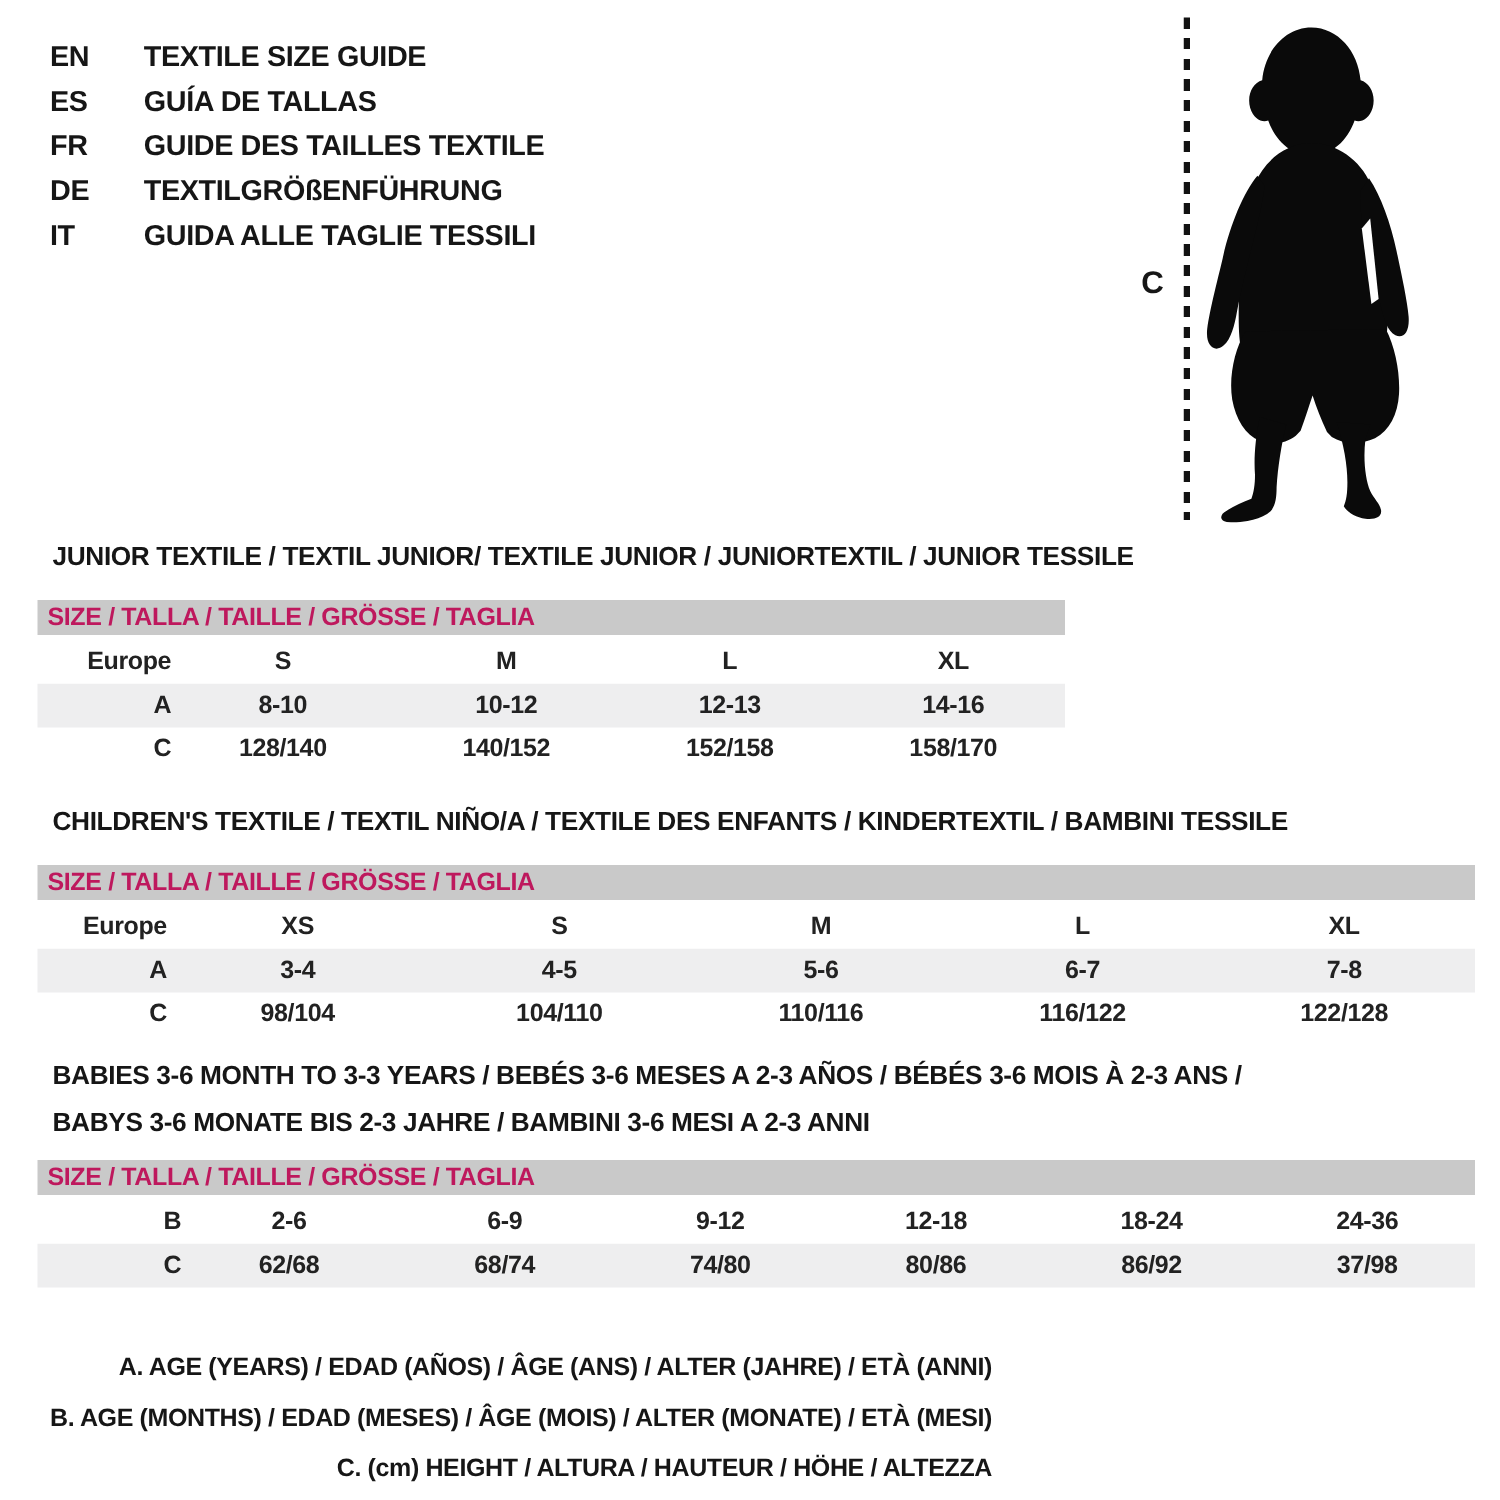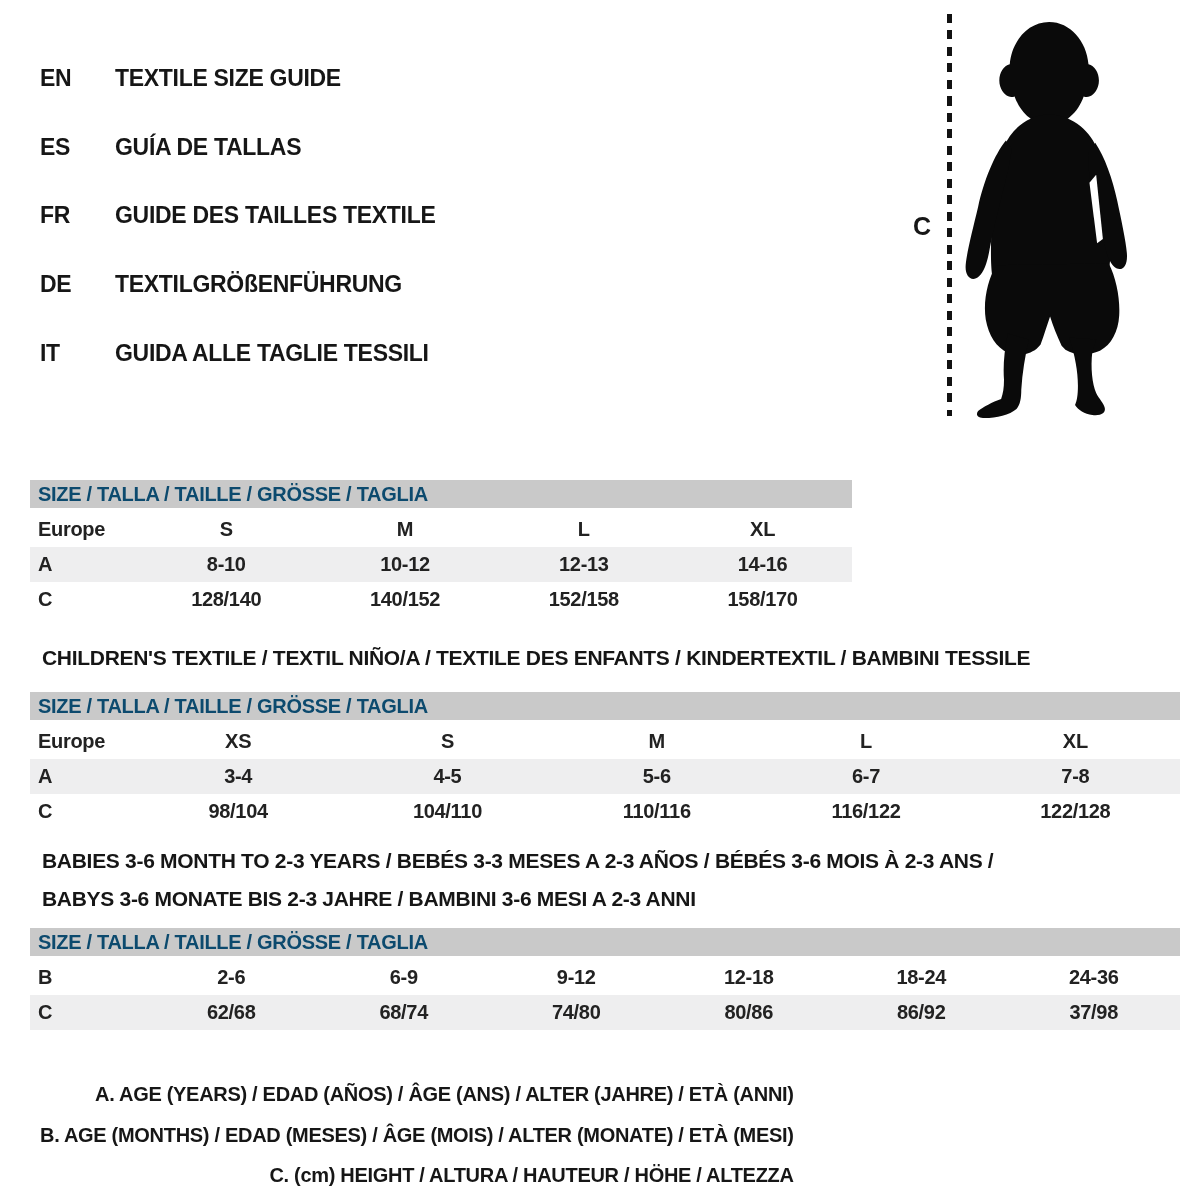--- a/index.html
+++ b/index.html
@@ -8,43 +8,43 @@
     width:1200px;height:1200px;
     background:#ffffff;
     font-family:"Liberation Sans", sans-serif;
     font-weight:700;
     color:#161616;
     letter-spacing:-0.3px;
     overflow:hidden;
   }
   
   .lang-block{position:absolute;left:40px;top:28px;}
-  .lang-row{display:flex;height:35.6px;align-items:center;font-size:23px;margin-top:33px;}
+  .lang-row{display:flex;height:35.6px;align-items:center;font-size:23px;}
   .lang-code{width:75px;}
   .lang-title{white-space:nowrap;}
   
   .measure-line{
     position:absolute;left:947px;top:14px;width:5px;height:402px;
     background:repeating-linear-gradient(to bottom,#121212 0 9px,transparent 9px 16.5px);
   }
   .measure-label{position:absolute;left:913px;top:212px;font-size:25px;}
   .silhouette{position:absolute;left:956px;top:16px;}
   
   .sec-title{position:absolute;font-size:21px;white-space:nowrap;}
   .sec-title.two-line{white-space:normal;line-height:38px;}
   
   .table{position:absolute;}
   .size-bar{
     height:28px;display:flex;align-items:center;
     padding-left:8px;box-sizing:border-box;
-    font-size:20px;color:#0c4a6e;
+    font-size:20px;color:#be185d;
   }
   .trow{display:flex;height:35px;align-items:center;font-size:20px;color:#222;}
   .trow.first{margin-top:4px;}
-  .tlabel{padding-left:8px;box-sizing:border-box;text-align:left;}
+  .tlabel{padding-left:8px;box-sizing:border-box;text-align:right;}
   .tcell{text-align:center;}
   .junior .tlabel{width:13%;}
   .junior .tcell{width:21.75%;}
   .children .tlabel{width:9%;}
   .children .tcell{width:18.2%;}
   .babies .tlabel{width:10%;}
   .babies .tcell{width:15%;}
   
   .legend{position:absolute;left:40px;top:1074px;font-size:20px;line-height:40.5px;text-align:right;}
 </style>
@@ -93,20 +93,21 @@
       <path d="M42,248 C33,262 28,284 31,302 C34,318 42,330 54,335 C64,339 76,337 84,331 L88,327 C92,317 95,307 98,299 C101,308 105,318 110,328 L114,332 C124,338 138,338 150,333 C162,327 169,314 170,298 C171,281 167,261 159,246 Z"></path>
 
       <path d="M54,316 C50,334 49,350 50,362 C50,370 49,376 47,381 C38,384 28,389 23,393 C20,397 23,400 30,400 C42,400 56,397 63,391 C67,387 68,380 68,372 C69,356 72,338 76,322 Z"></path>
 
       <path d="M118,320 C124,338 127,354 127,368 C127,377 126,383 124,387 C127,392 134,396 142,397 C151,398 156,395 155,390 C154,385 149,381 146,375 C142,366 140,350 142,334 L146,322 Z"></path>
     </g>
 
     <path fill="#ffffff" d="M146,158 L153,222 L147,226 L139,166 Z"></path>
   </svg>
 
+  <div class="sec-title" style="left:42px;top:434px;">JUNIOR TEXTILE / TEXTIL JUNIOR/ TEXTILE JUNIOR / JUNIORTEXTIL / JUNIOR TESSILE</div>
   <div class="table junior" style="left:30px;top:480px;width:822px;">
     <div class="size-bar" style="background:#c9c9c9;">SIZE / TALLA / TAILLE / GRÖSSE / TAGLIA</div>
     <div class="trow first">
       <div class="tlabel">Europe</div>
       <div class="tcell">S</div>
       <div class="tcell">M</div>
       <div class="tcell">L</div>
       <div class="tcell">XL</div>
     </div>
     <div class="trow" style="background:#eeeeef;">
@@ -148,21 +149,21 @@
       <div class="tlabel">C</div>
       <div class="tcell">98/104</div>
       <div class="tcell">104/110</div>
       <div class="tcell">110/116</div>
       <div class="tcell">116/122</div>
       <div class="tcell">122/128</div>
     </div>
   </div>
 
   <div class="sec-title two-line" style="left:42px;top:842px;width:1100px;">
-    <div>BABIES 3-6 MONTH TO 2-3 YEARS / BEBÉS 3-3 MESES A 2-3 AÑOS / BÉBÉS 3-6 MOIS À 2-3 ANS /</div>
+    <div>BABIES 3-6 MONTH TO 3-3 YEARS / BEBÉS 3-6 MESES A 2-3 AÑOS / BÉBÉS 3-6 MOIS À 2-3 ANS /</div>
     <div>BABYS 3-6 MONATE BIS 2-3 JAHRE / BAMBINI 3-6 MESI A 2-3 ANNI</div>
   </div>
   <div class="table babies" style="left:30px;top:928px;width:1150px;">
     <div class="size-bar" style="background:#c9c9c9;">SIZE / TALLA / TAILLE / GRÖSSE / TAGLIA</div>
     <div class="trow first">
       <div class="tlabel">B</div>
       <div class="tcell">2-6</div>
       <div class="tcell">6-9</div>
       <div class="tcell">9-12</div>
       <div class="tcell">12-18</div>

